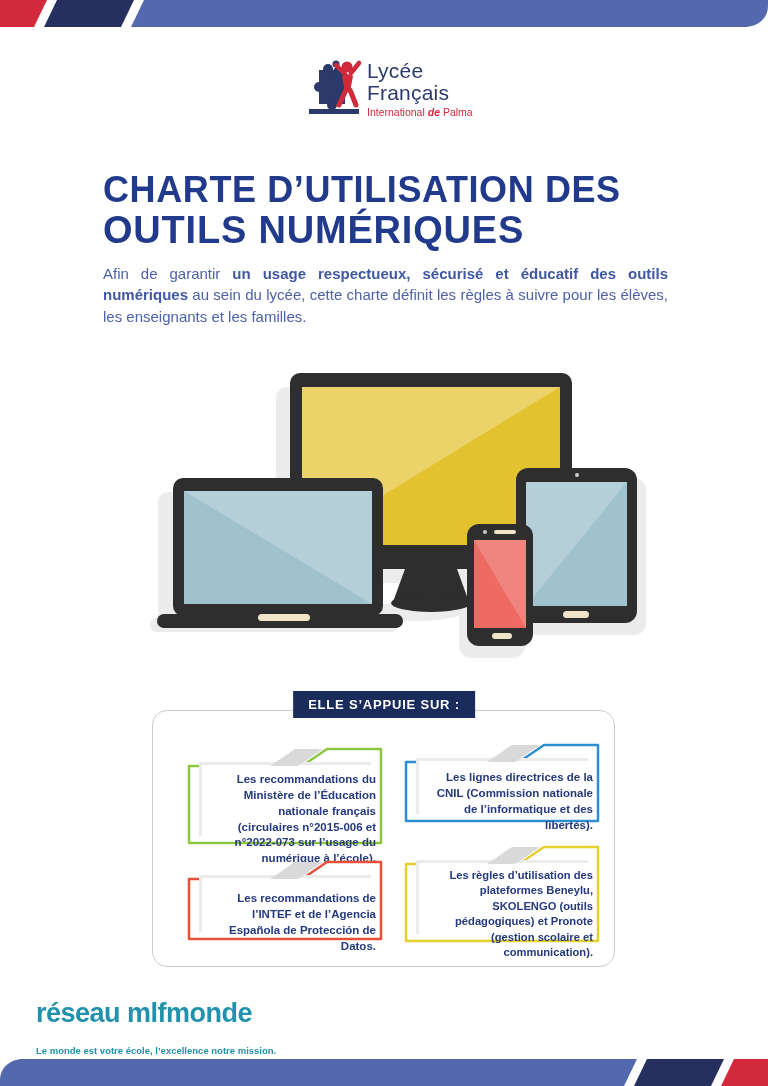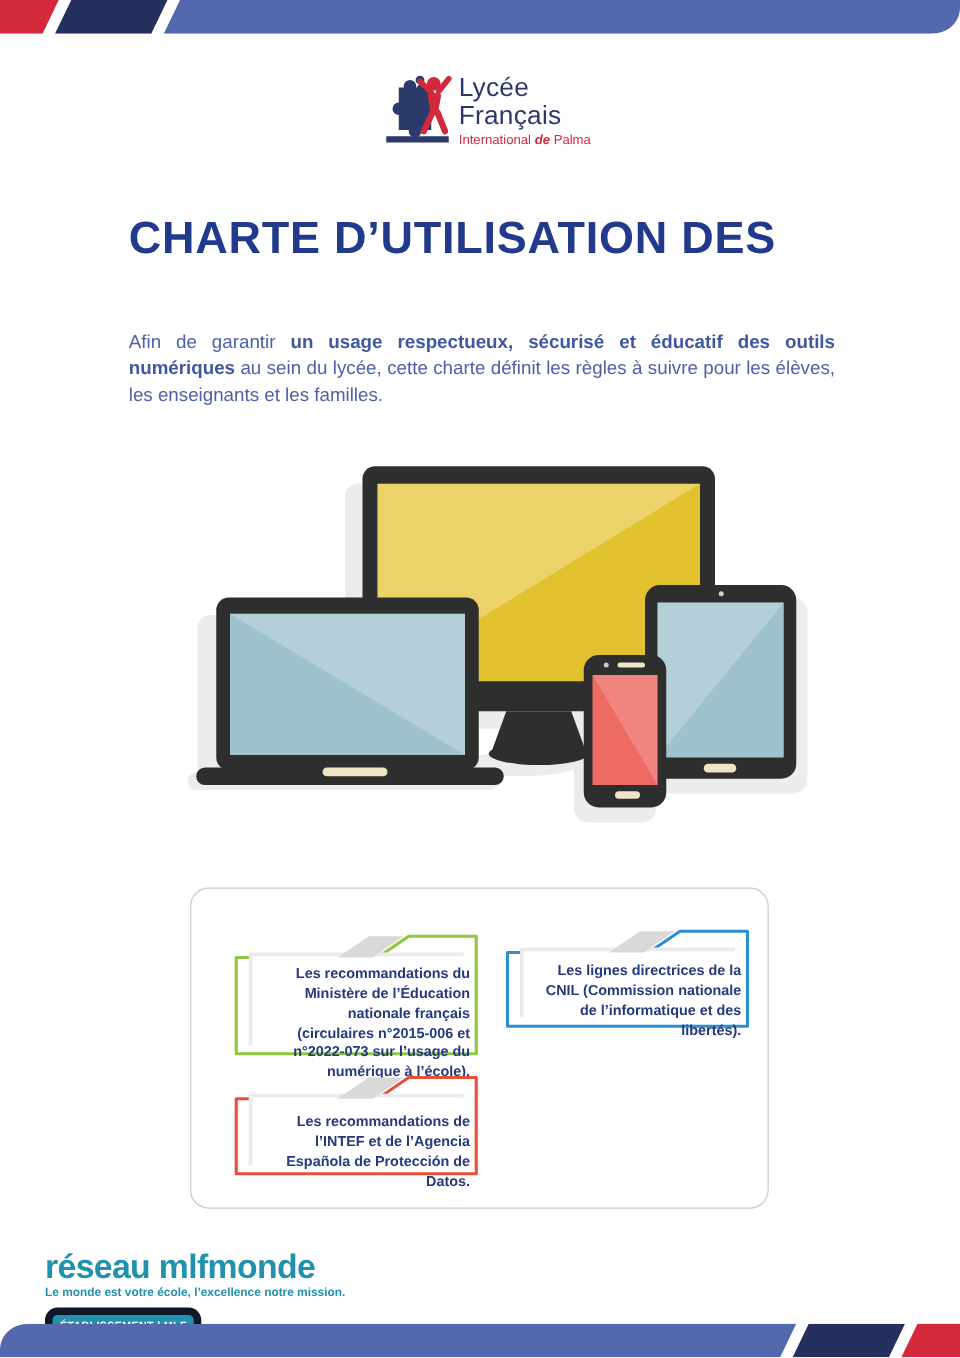--- a/index.html
+++ b/index.html
@@ -68,21 +68,21 @@
   .card2 { left: 250px; top: 31px; height: 82px; }
   .card2 .card-text { top: 28px; }
   .card3 { left: 33px; top: 148px; height: 83px; }
   .card3 .card-text { top: 32px; }
   .card4 { left: 250px; top: 133px; height: 100px; }
   .card4 .card-text { top: 24px; font-size: 11.2px; }
 
   
   .footer { position: absolute; left: 36px; top: 1000px; }
   .footer-brand { color: #2191ad; font-size: 27px; font-weight: 700; letter-spacing: -0.5px; line-height: 1; }
-  .footer-tagline { color: #2191ad; font-size: 9.5px; font-weight: 700; margin-top: 2px; }
+  .footer-tagline { color: #2191ad; font-size: 9.5px; font-weight: 700; margin-top: 18px; }
   .footer-pill {
     display: inline-block; margin-top: 6px; background: #2191ad; border: 6px solid #0f172a;
     color: #ffffff; font-size: 8.5px; font-weight: 700; letter-spacing: 0.3px;
     padding: 3px 6px; border-radius: 10px;
   }
 </style>
 </head>
 <body>
 
 <div class="page">
@@ -119,20 +119,21 @@
     <div class="logo-name">
       <div>Lycée</div>
       <div>Français</div>
     </div>
     <div class="logo-bar"></div>
     <div class="logo-sub"><span>International</span> <em>de</em> <span>Palma</span></div>
   </div>
 
   <h1 class="title">
     <span class="t1">CHARTE D’UTILISATION DES</span>
+    <span class="t2">OUTILS NUMÉRIQUES</span>
   </h1>
 
   <p class="intro"><span>Afin de garantir </span><strong>un usage respectueux, sécurisé et éducatif des outils numériques</strong><span> au sein du lycée, cette charte définit les règles à suivre pour les élèves, les enseignants et les familles.</span></p>
 
   <div class="devices">
     <svg width="500" height="300" viewBox="0 0 500 300">
 
       <g fill="#ececec">
         <rect x="126" y="27" width="282" height="196" rx="10"></rect>
         <ellipse cx="268" cy="251" rx="46" ry="10"></ellipse>
@@ -202,23 +203,33 @@
     <div class="card card3">
       <svg class="card-shape" width="198" height="83" viewBox="0 0 198 83">
         <path d="M3,20 H116 L141,3 H195 V80 H3 Z" fill="#ffffff" stroke-width="2.5" stroke-linejoin="round" stroke="#e8503a"></path>
         <rect x="13" y="16" width="172" height="57" fill="#ebebeb"></rect>
         <rect x="16" y="19" width="172" height="57" fill="#ffffff"></rect>
         <polygon points="84,20 112,20 137,3 109,3" fill="#d9d9d9"></polygon>
       </svg>
       <div class="card-text">Les recommandations de l’INTEF et de l’Agencia Española de Protección de Datos.</div>
     </div>
 
+    <div class="card card4">
+      <svg class="card-shape" width="198" height="100" viewBox="0 0 198 100">
+        <path d="M3,20 H116 L141,3 H195 V97 H3 Z" fill="#ffffff" stroke-width="2.5" stroke-linejoin="round" stroke="#e4d02f"></path>
+        <rect x="13" y="16" width="172" height="74" fill="#ebebeb"></rect>
+        <rect x="16" y="19" width="172" height="74" fill="#ffffff"></rect>
+        <polygon points="84,20 112,20 137,3 109,3" fill="#d9d9d9"></polygon>
+      </svg>
+      <div class="card-text">Les règles d’utilisation des plateformes Beneylu, SKOLENGO (outils pédagogiques) et Pronote (gestion scolaire et communication).</div>
+    </div>
 
   </section>
 
+  <div class="badge">ELLE S’APPUIE SUR :</div>
 
   <div class="footer">
     <div class="footer-brand">réseau mlfmonde</div>
     <div class="footer-tagline">Le monde est votre école, l’excellence notre mission.</div>
     <div class="footer-pill">ÉTABLISSEMENT | MLF</div>
   </div>
 
   <div class="band band-bottom">
     <svg width="768" height="27" viewBox="0 0 768 27">
       <path d="M0,0 H47 L34,27 H0 Z" fill="#d2293b"></path>

